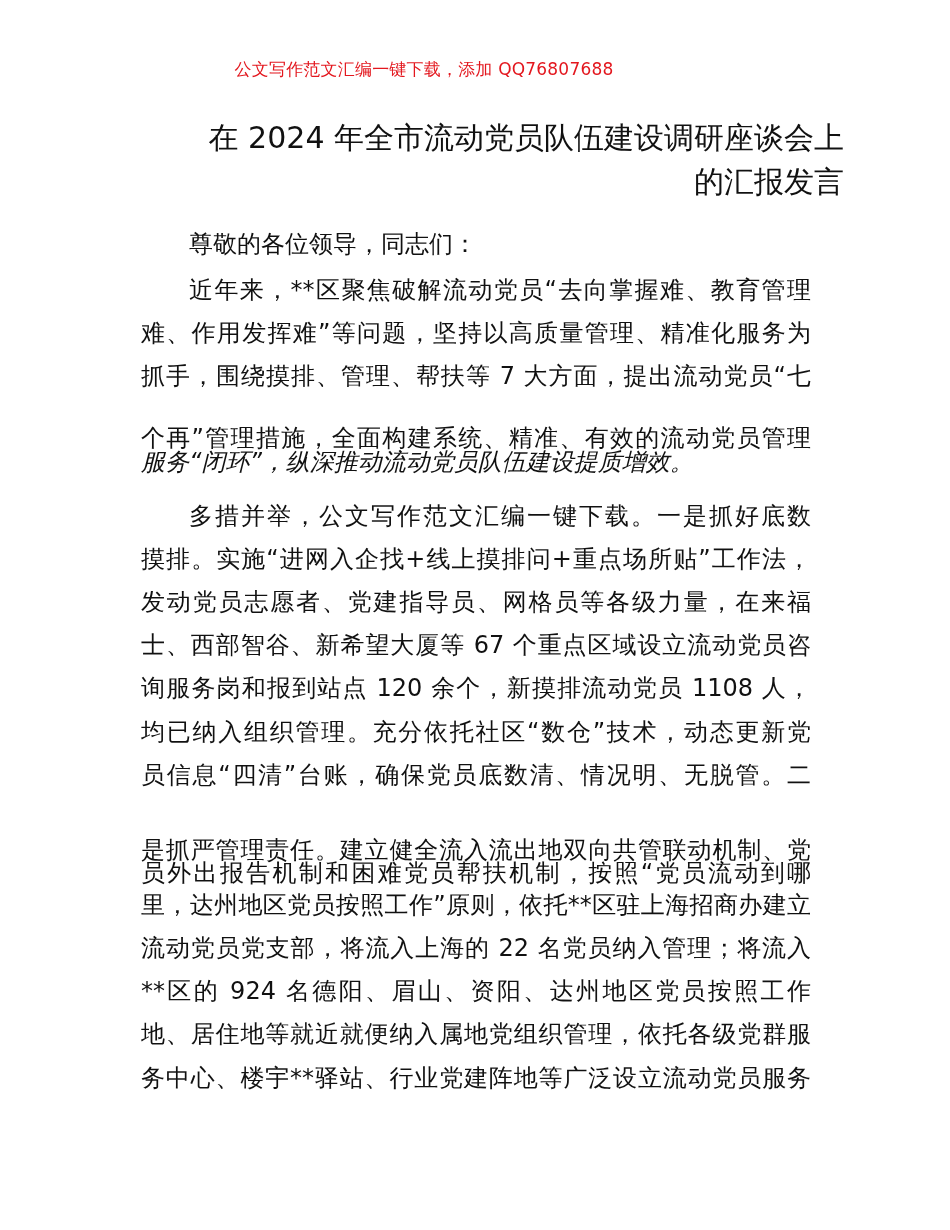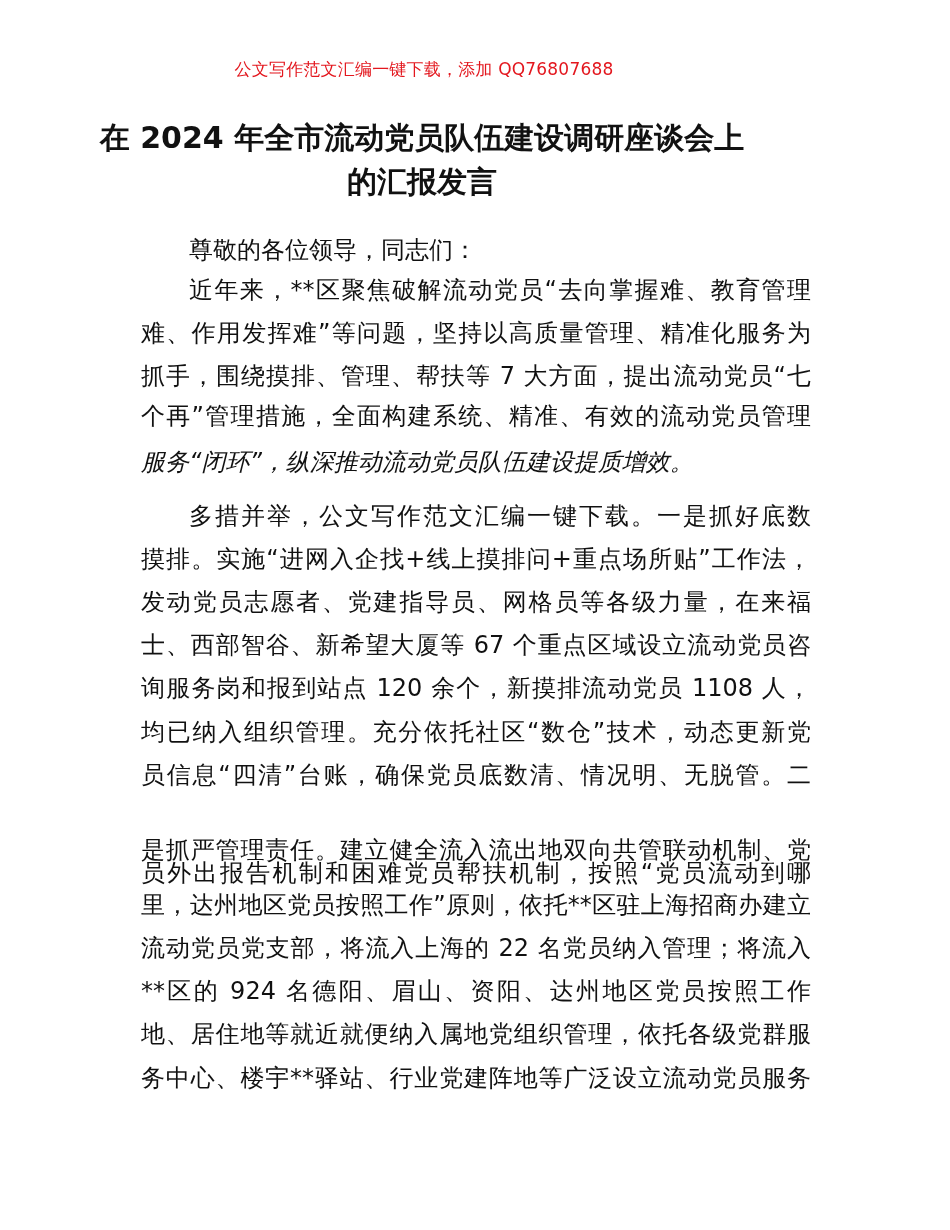--- a/index.html
+++ b/index.html
@@ -1,41 +1,41 @@
 <!DOCTYPE html>
 <html><head>
 <meta charset="utf-8">
 <style>
   html, body { margin: 0; padding: 0; background: #ffffff; }
   body { width: 950px; height: 1230px; position: relative; overflow: hidden;
          font-family: "DejaVu Sans", "Liberation Sans", sans-serif; color: #111111; }
   .header { position: absolute; top: 58px; left: 0; width: 848px; text-align: center;
             color: #e3171e; font-size: 17px; letter-spacing: 0.2px; }
-  .title { position: absolute; left: 0; width: 844px; text-align: center;
-           font-size: 30px; color: #111111; white-space: nowrap; font-weight: bold; }
+  .title { position: absolute; left: 0; width: 844px; text-align: right;
+           font-size: 30px; color: #111111; white-space: nowrap; }
   .line { position: absolute; left: 141px; width: 670px; font-size: 24px;
           white-space: nowrap; text-align: justify; text-align-last: justify; color: #111111; }
   .line.indent { left: 189px; width: 622px; }
   .line.last { text-align-last: left; }
 </style>
 </head>
 <body>
 
 <div class="header">公文写作范文汇编一键下载，添加 QQ76807688</div>
 
 <div class="title" style="top:118px;">在 2024 年全市流动党员队伍建设调研座谈会上</div>
 <div class="title" style="top:162px;">的汇报发言</div>
 
-<div class="line indent last" style="top:234px;">尊敬的各位领导，同志们：</div>
+<div class="line indent last" style="top:228px;">尊敬的各位领导，同志们：</div>
 
 <div>
   <div class="line indent" style="top:274px;">近年来，**区聚焦破解流动党员“去向掌握难、教育管理</div>
   <div class="line" style="top:317px;">难、作用发挥难”等问题，坚持以高质量管理、精准化服务为</div>
   <div class="line" style="top:360px;">抓手，围绕摸排、管理、帮扶等 7 大方面，提出流动党员“七</div>
-  <div class="line" style="top:400px;">个再”管理措施，全面构建系统、精准、有效的流动党员管理</div>
+  <div class="line" style="top:422px;">个再”管理措施，全面构建系统、精准、有效的流动党员管理</div>
   <div class="line last" style="top:446px;font-style:italic;">服务“闭环”，纵深推动流动党员队伍建设提质增效。</div>
 </div>
 
 <div>
   <div class="line indent" style="top:500px;">多措并举，公文写作范文汇编一键下载。一是抓好底数</div>
   <div class="line" style="top:543px;">摸排。实施“进网入企找+线上摸排问+重点场所贴”工作法，</div>
   <div class="line" style="top:586px;">发动党员志愿者、党建指导员、网格员等各级力量，在来福</div>
   <div class="line" style="top:629px;">士、西部智谷、新希望大厦等 67 个重点区域设立流动党员咨</div>
   <div class="line" style="top:672px;">询服务岗和报到站点 120 余个，新摸排流动党员 1108 人，</div>
   <div class="line" style="top:716px;">均已纳入组织管理。充分依托社区“数仓”技术，动态更新党</div>

